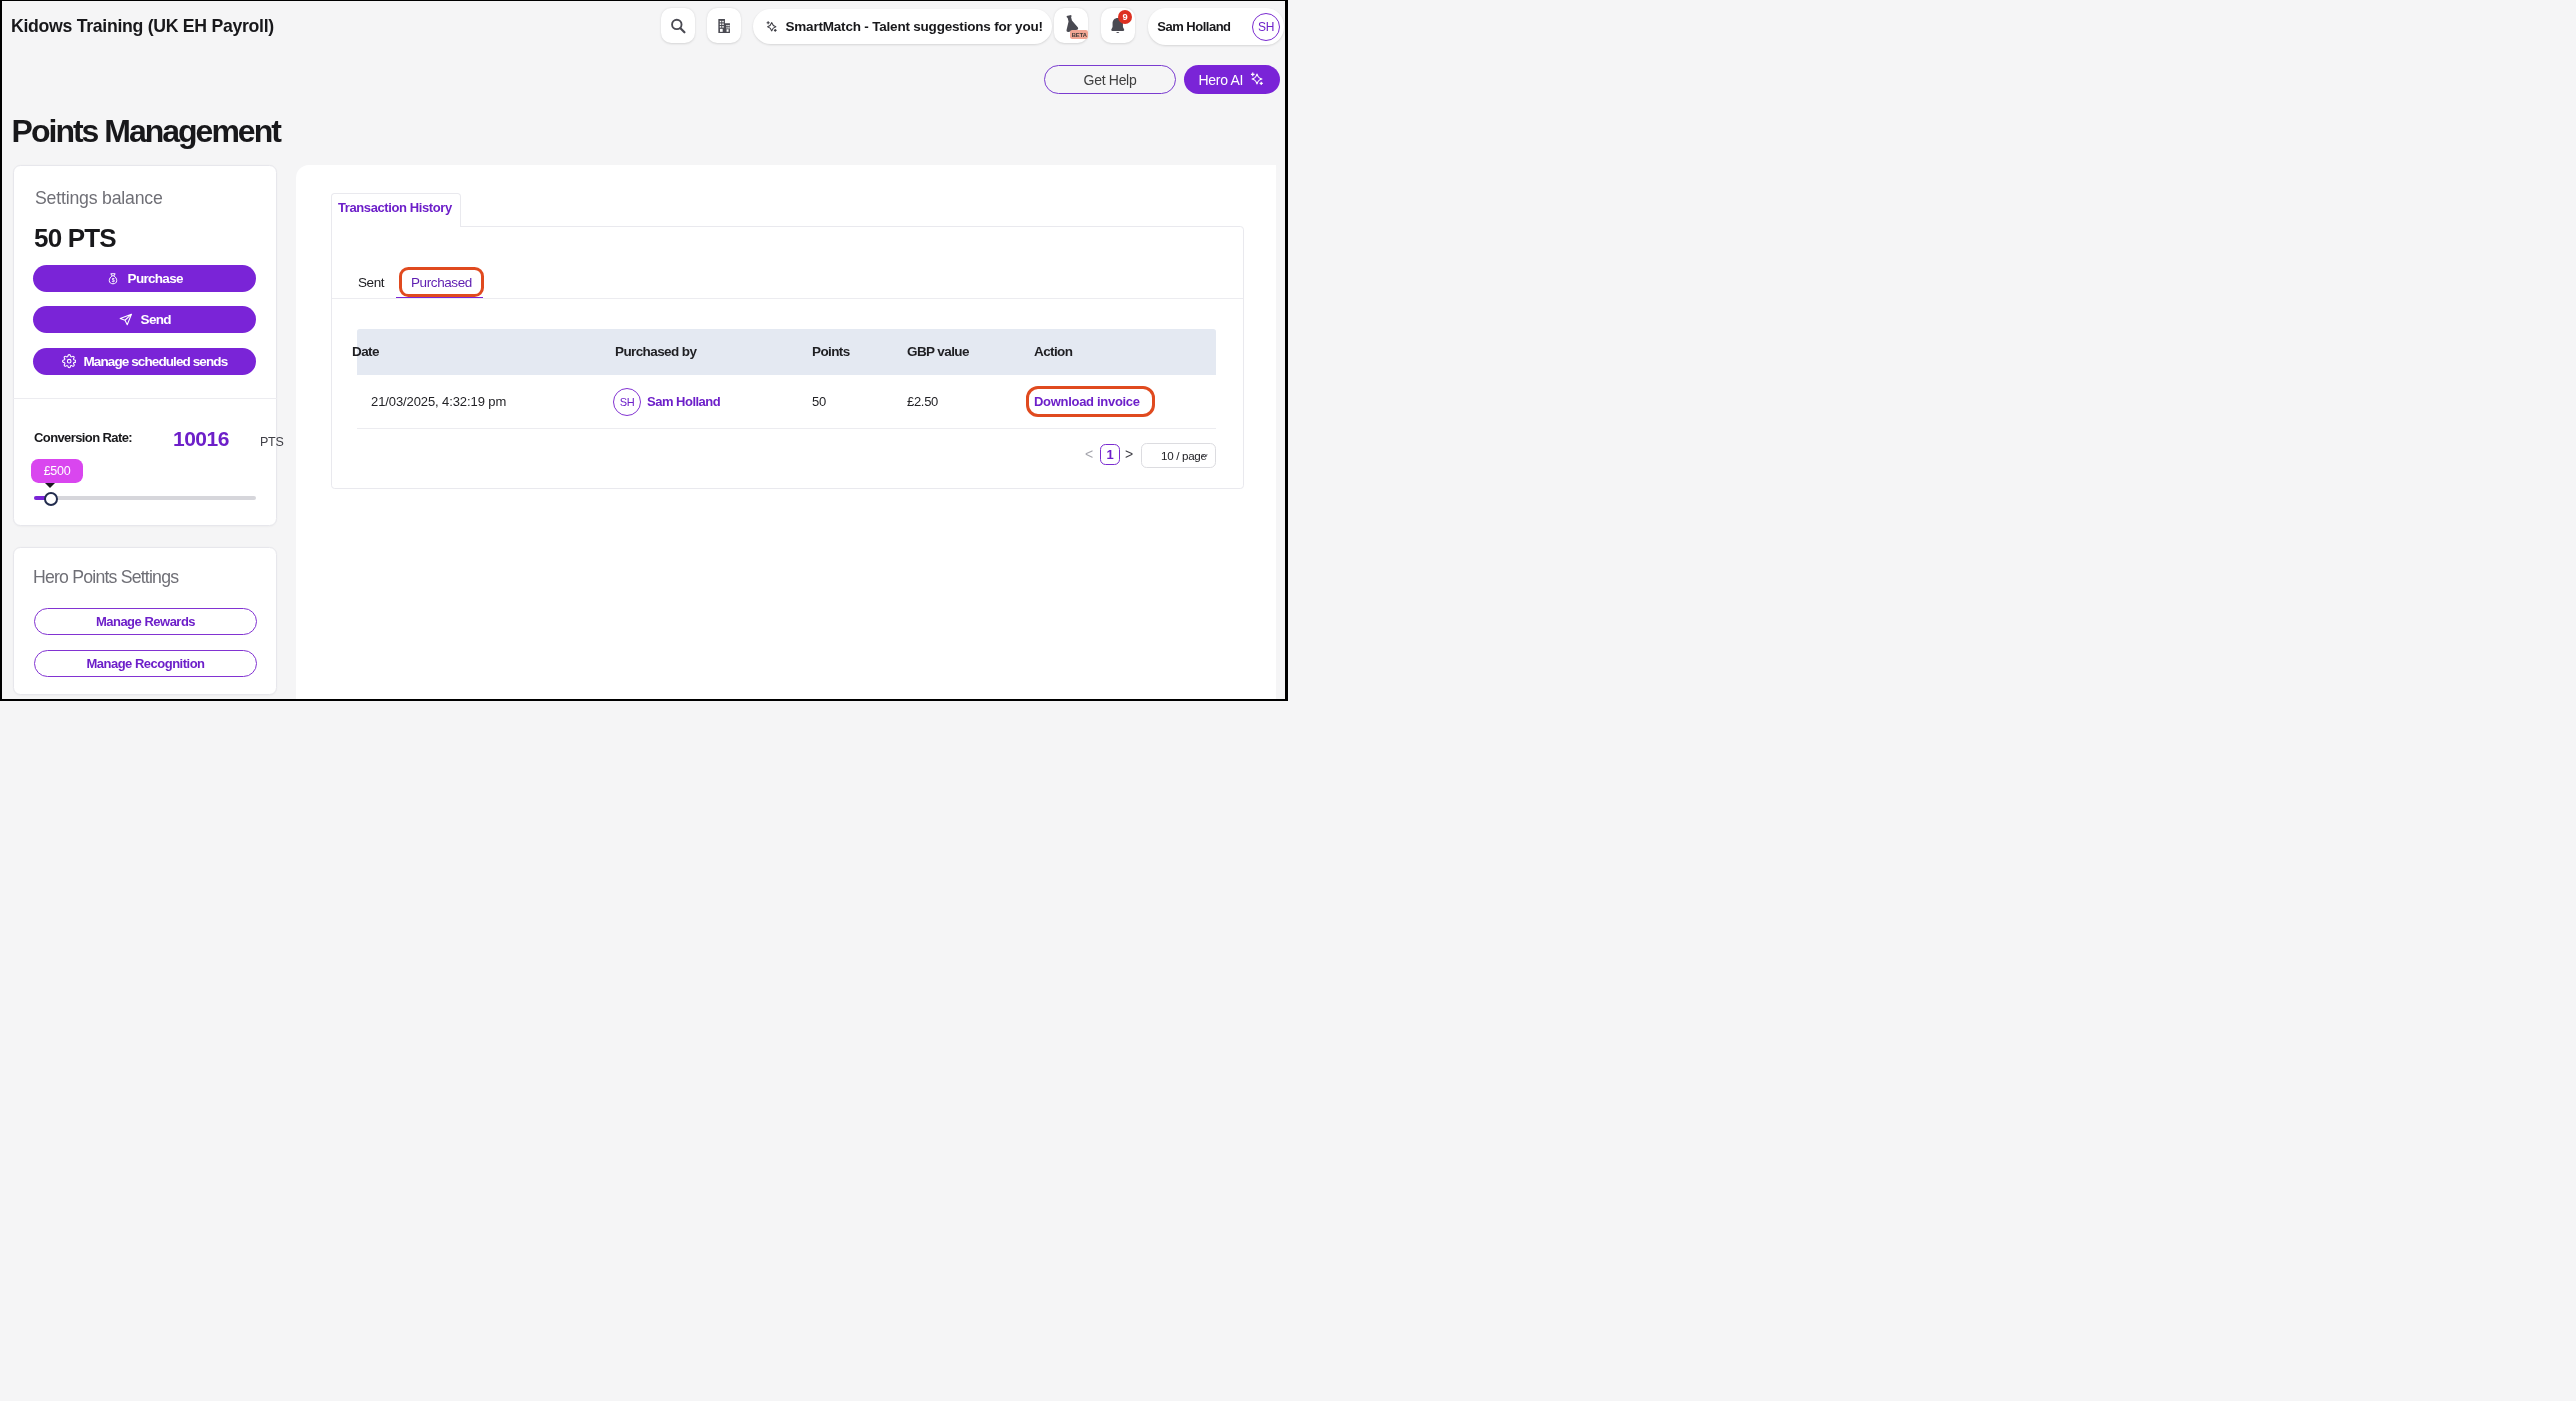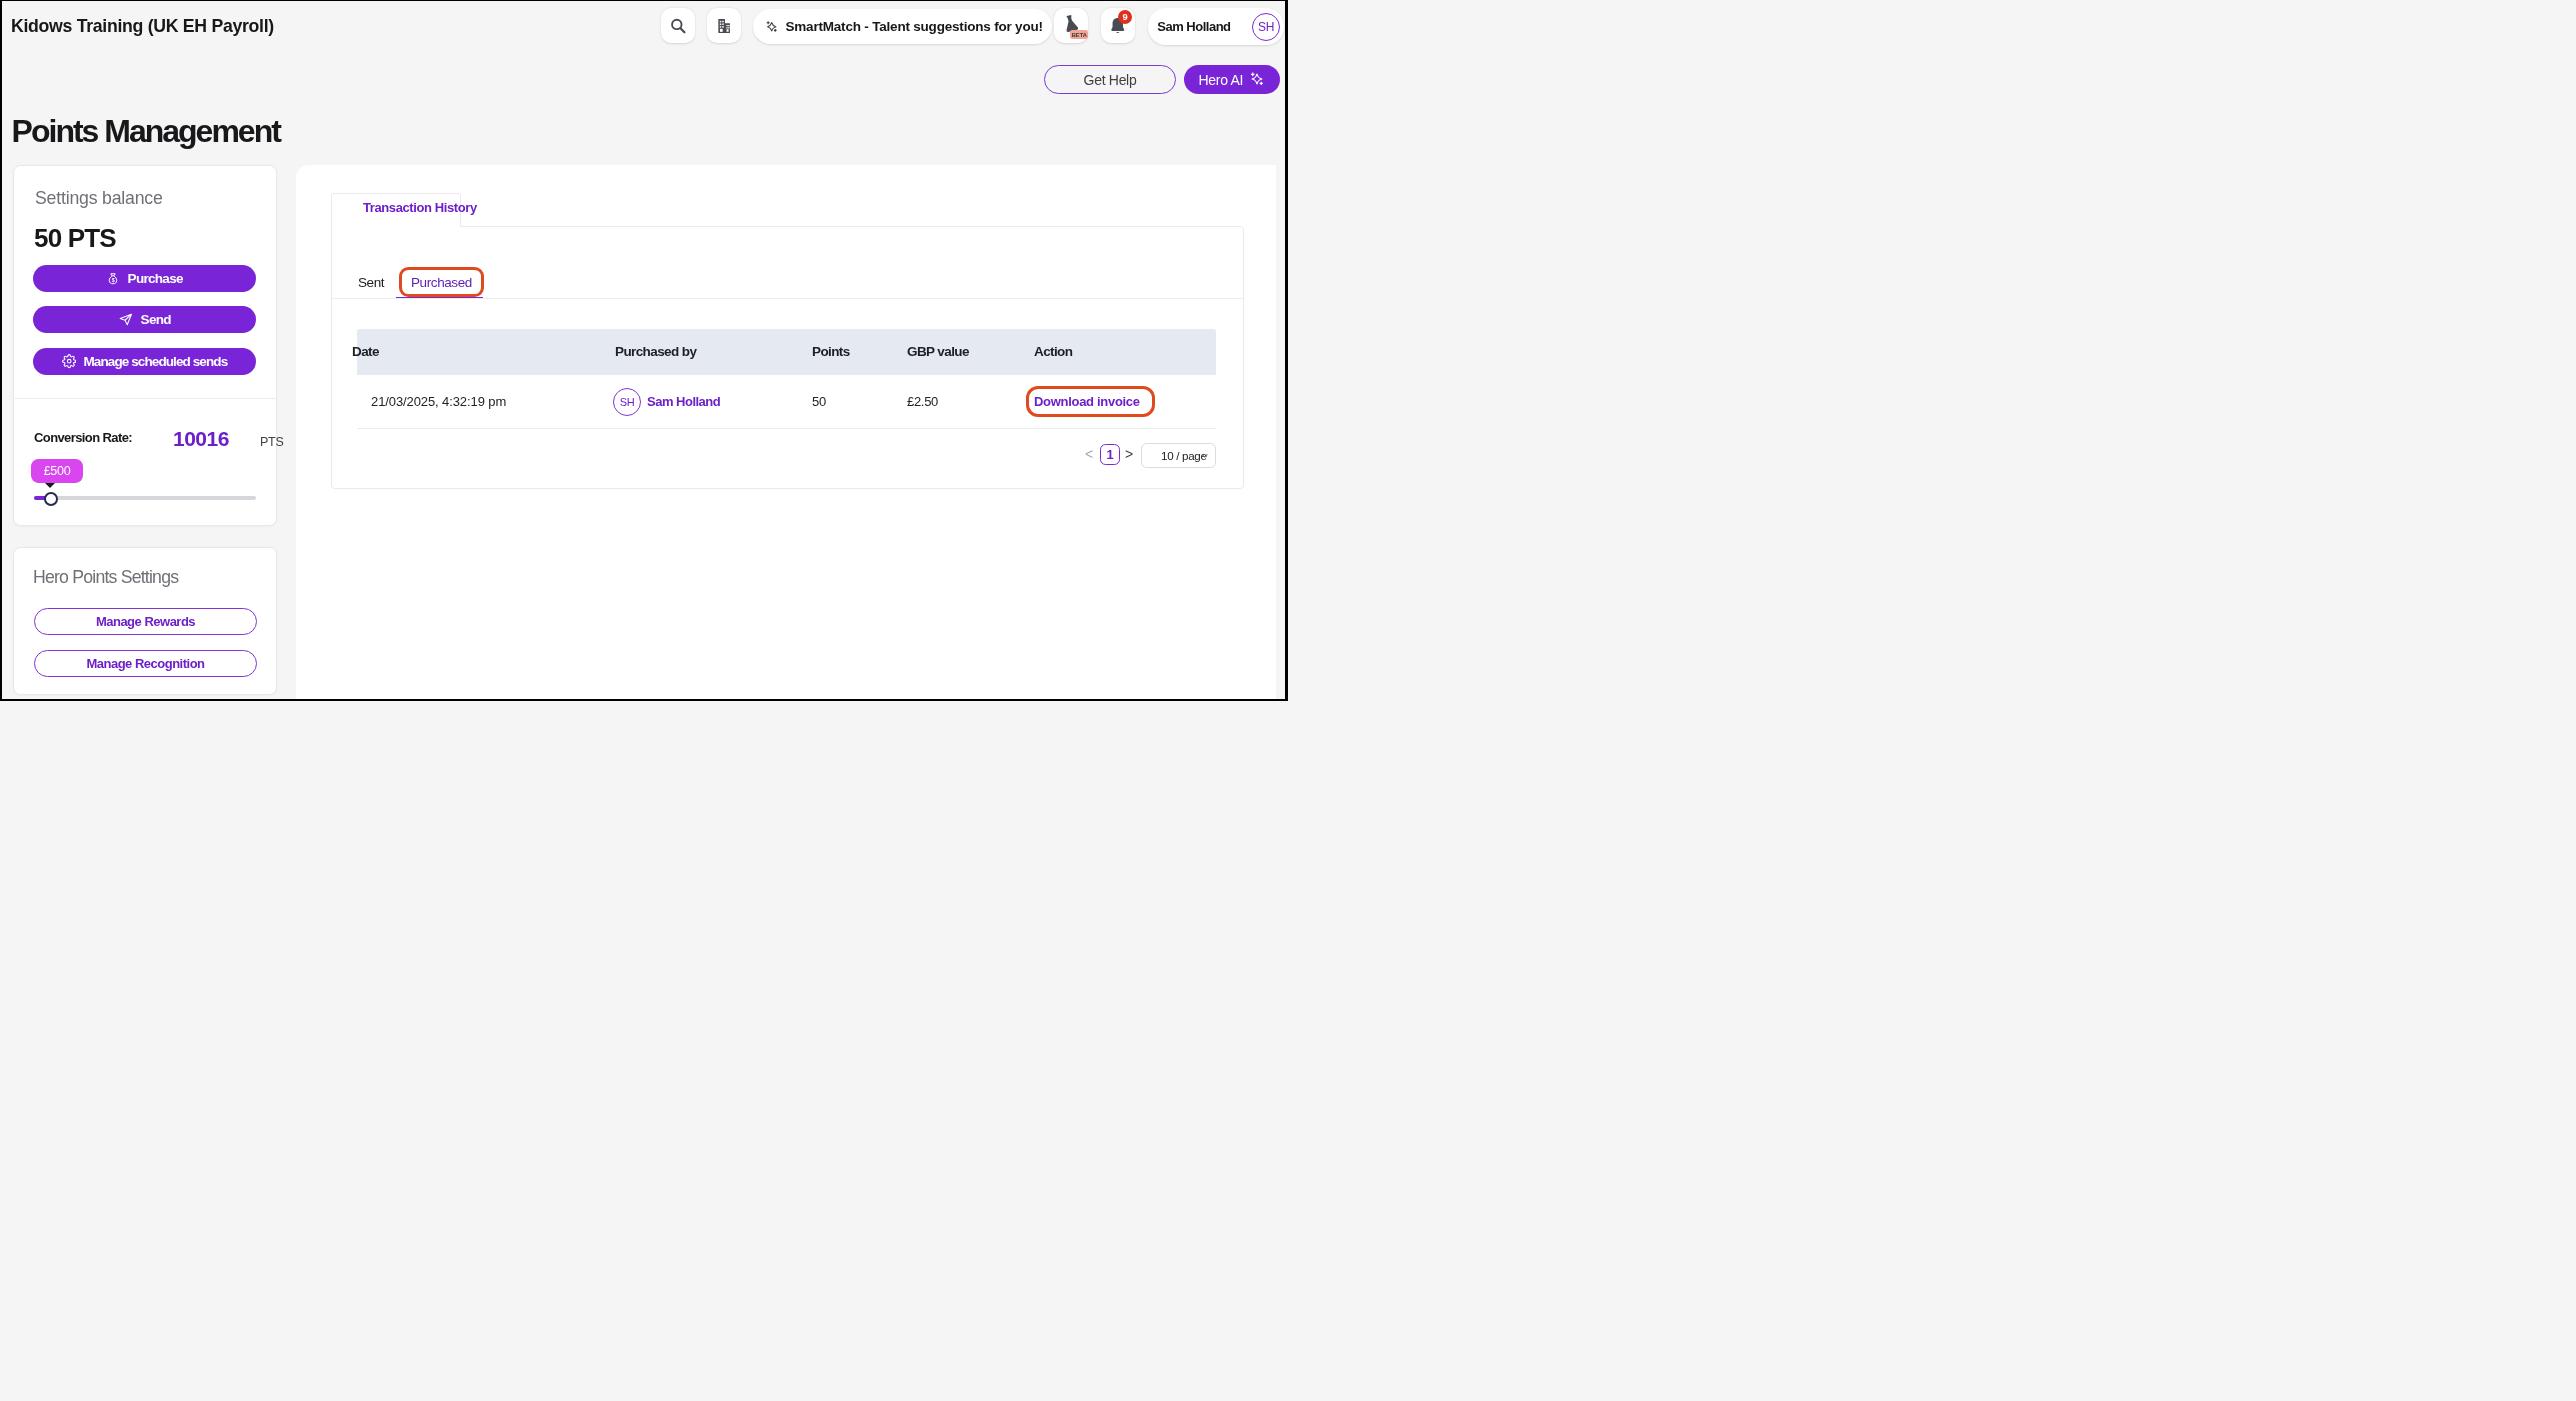--- a/index.html
+++ b/index.html
@@ -99,21 +99,21 @@
 
   
   .mainwhite { left:296px; top:165px; width:980px; height:535px; background:#fff; border-top-left-radius:13px; }
   .panel {
     left:331px; top:226px; width:913px; height:263px; background:#fff;
     border:0.9px solid #e9e9ee; border-radius:0 3.7px 3.7px 3.7px;
   }
   .thtab {
     left:331px; top:193px; width:130px; height:34px; background:#fff;
     border:0.9px solid #e9e9ee; border-bottom:none; border-radius:3.7px 3.7px 0 0; z-index:3;
-    display:block; padding-left:31px; padding-top:6px; white-space:nowrap; overflow:visible;
+    display:block; padding-left:6px; padding-top:6px; white-space:nowrap; overflow:visible;
     color:#6d1fc9; font-size:13px; font-weight:bold; letter-spacing:-0.4px;
   }
   .senttab { left:358px; top:275px; font-size:13.5px; color:#1c1c20; letter-spacing:-0.4px; }
   .purchtab { left:411px; top:275px; font-size:13.5px; color:#5e1db1; letter-spacing:-0.4px; }
   .inkbar { left:396px; top:297px; width:87px; height:2.4px; background:#7a24d7; }
   .tabsline { left:332px; top:298px; width:911px; height:0.9px; background:#ececf0; }
   .redbox { border:3.1px solid #e04a1f; position:absolute; }
   .redbox1 { left:399px; top:267px; width:85px; height:30px; border-radius:9.3px; }
   .redbox2 { left:1026px; top:386px; width:129px; height:31px; border-radius:12px; }
 

